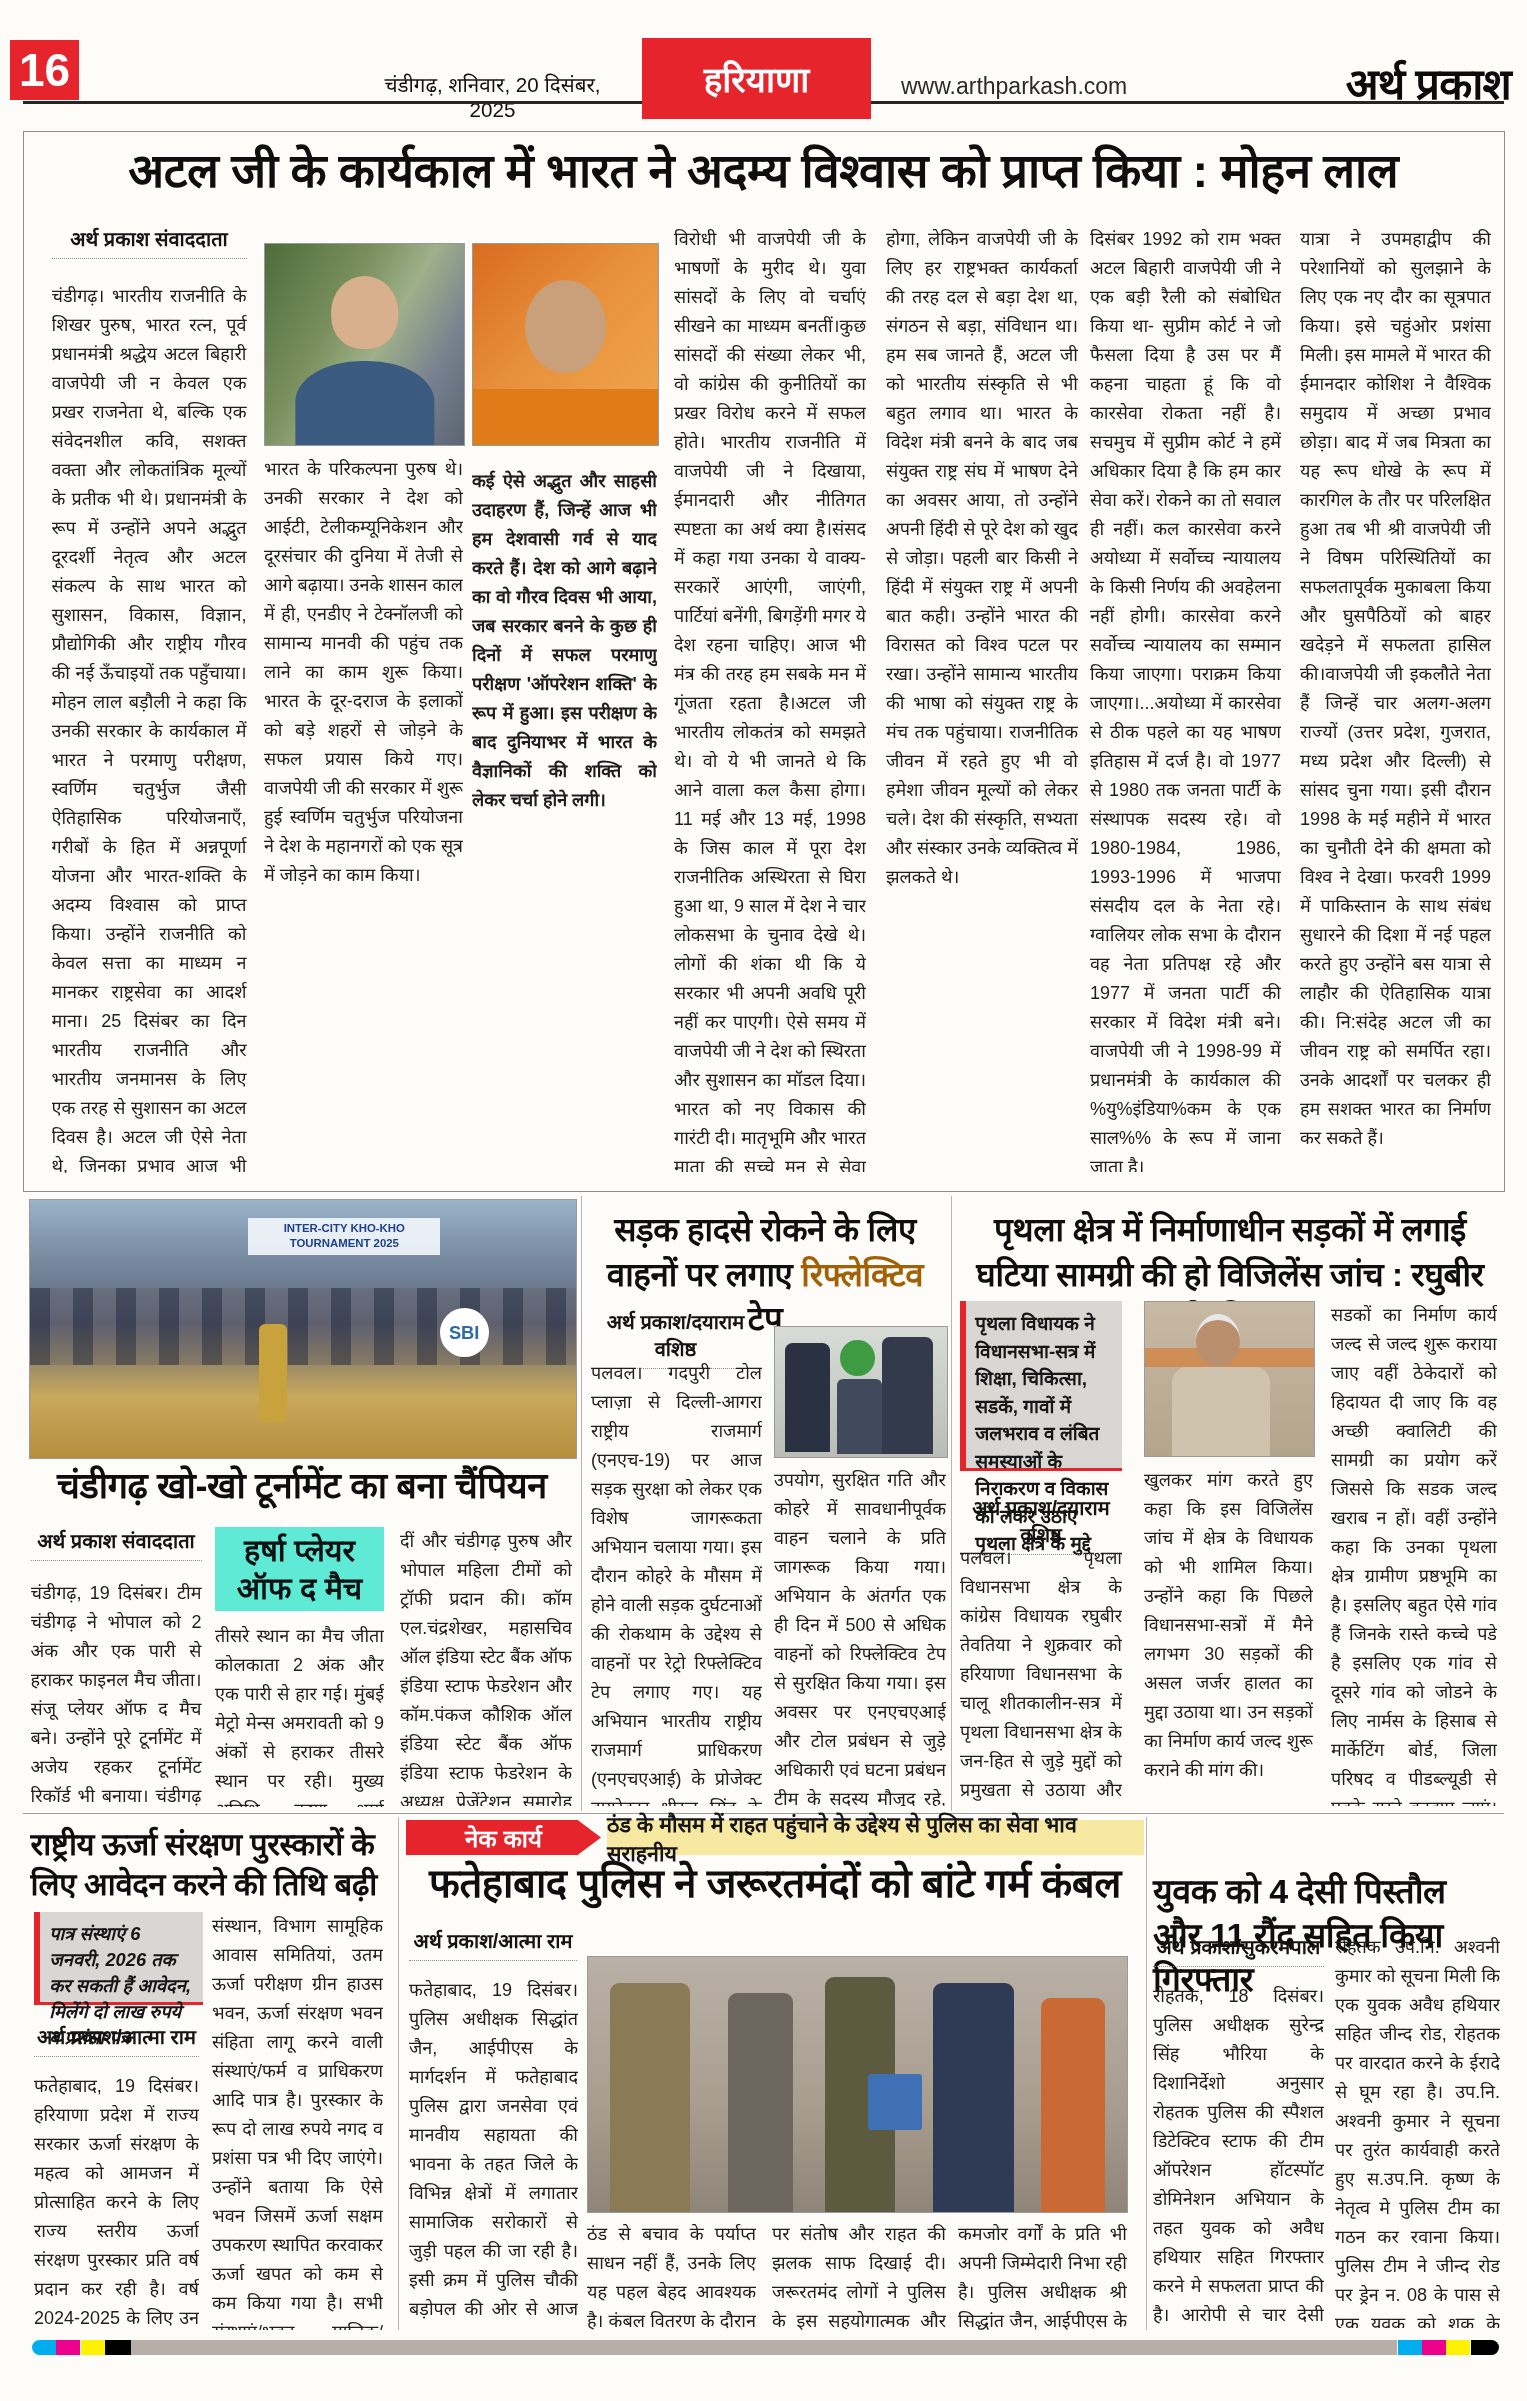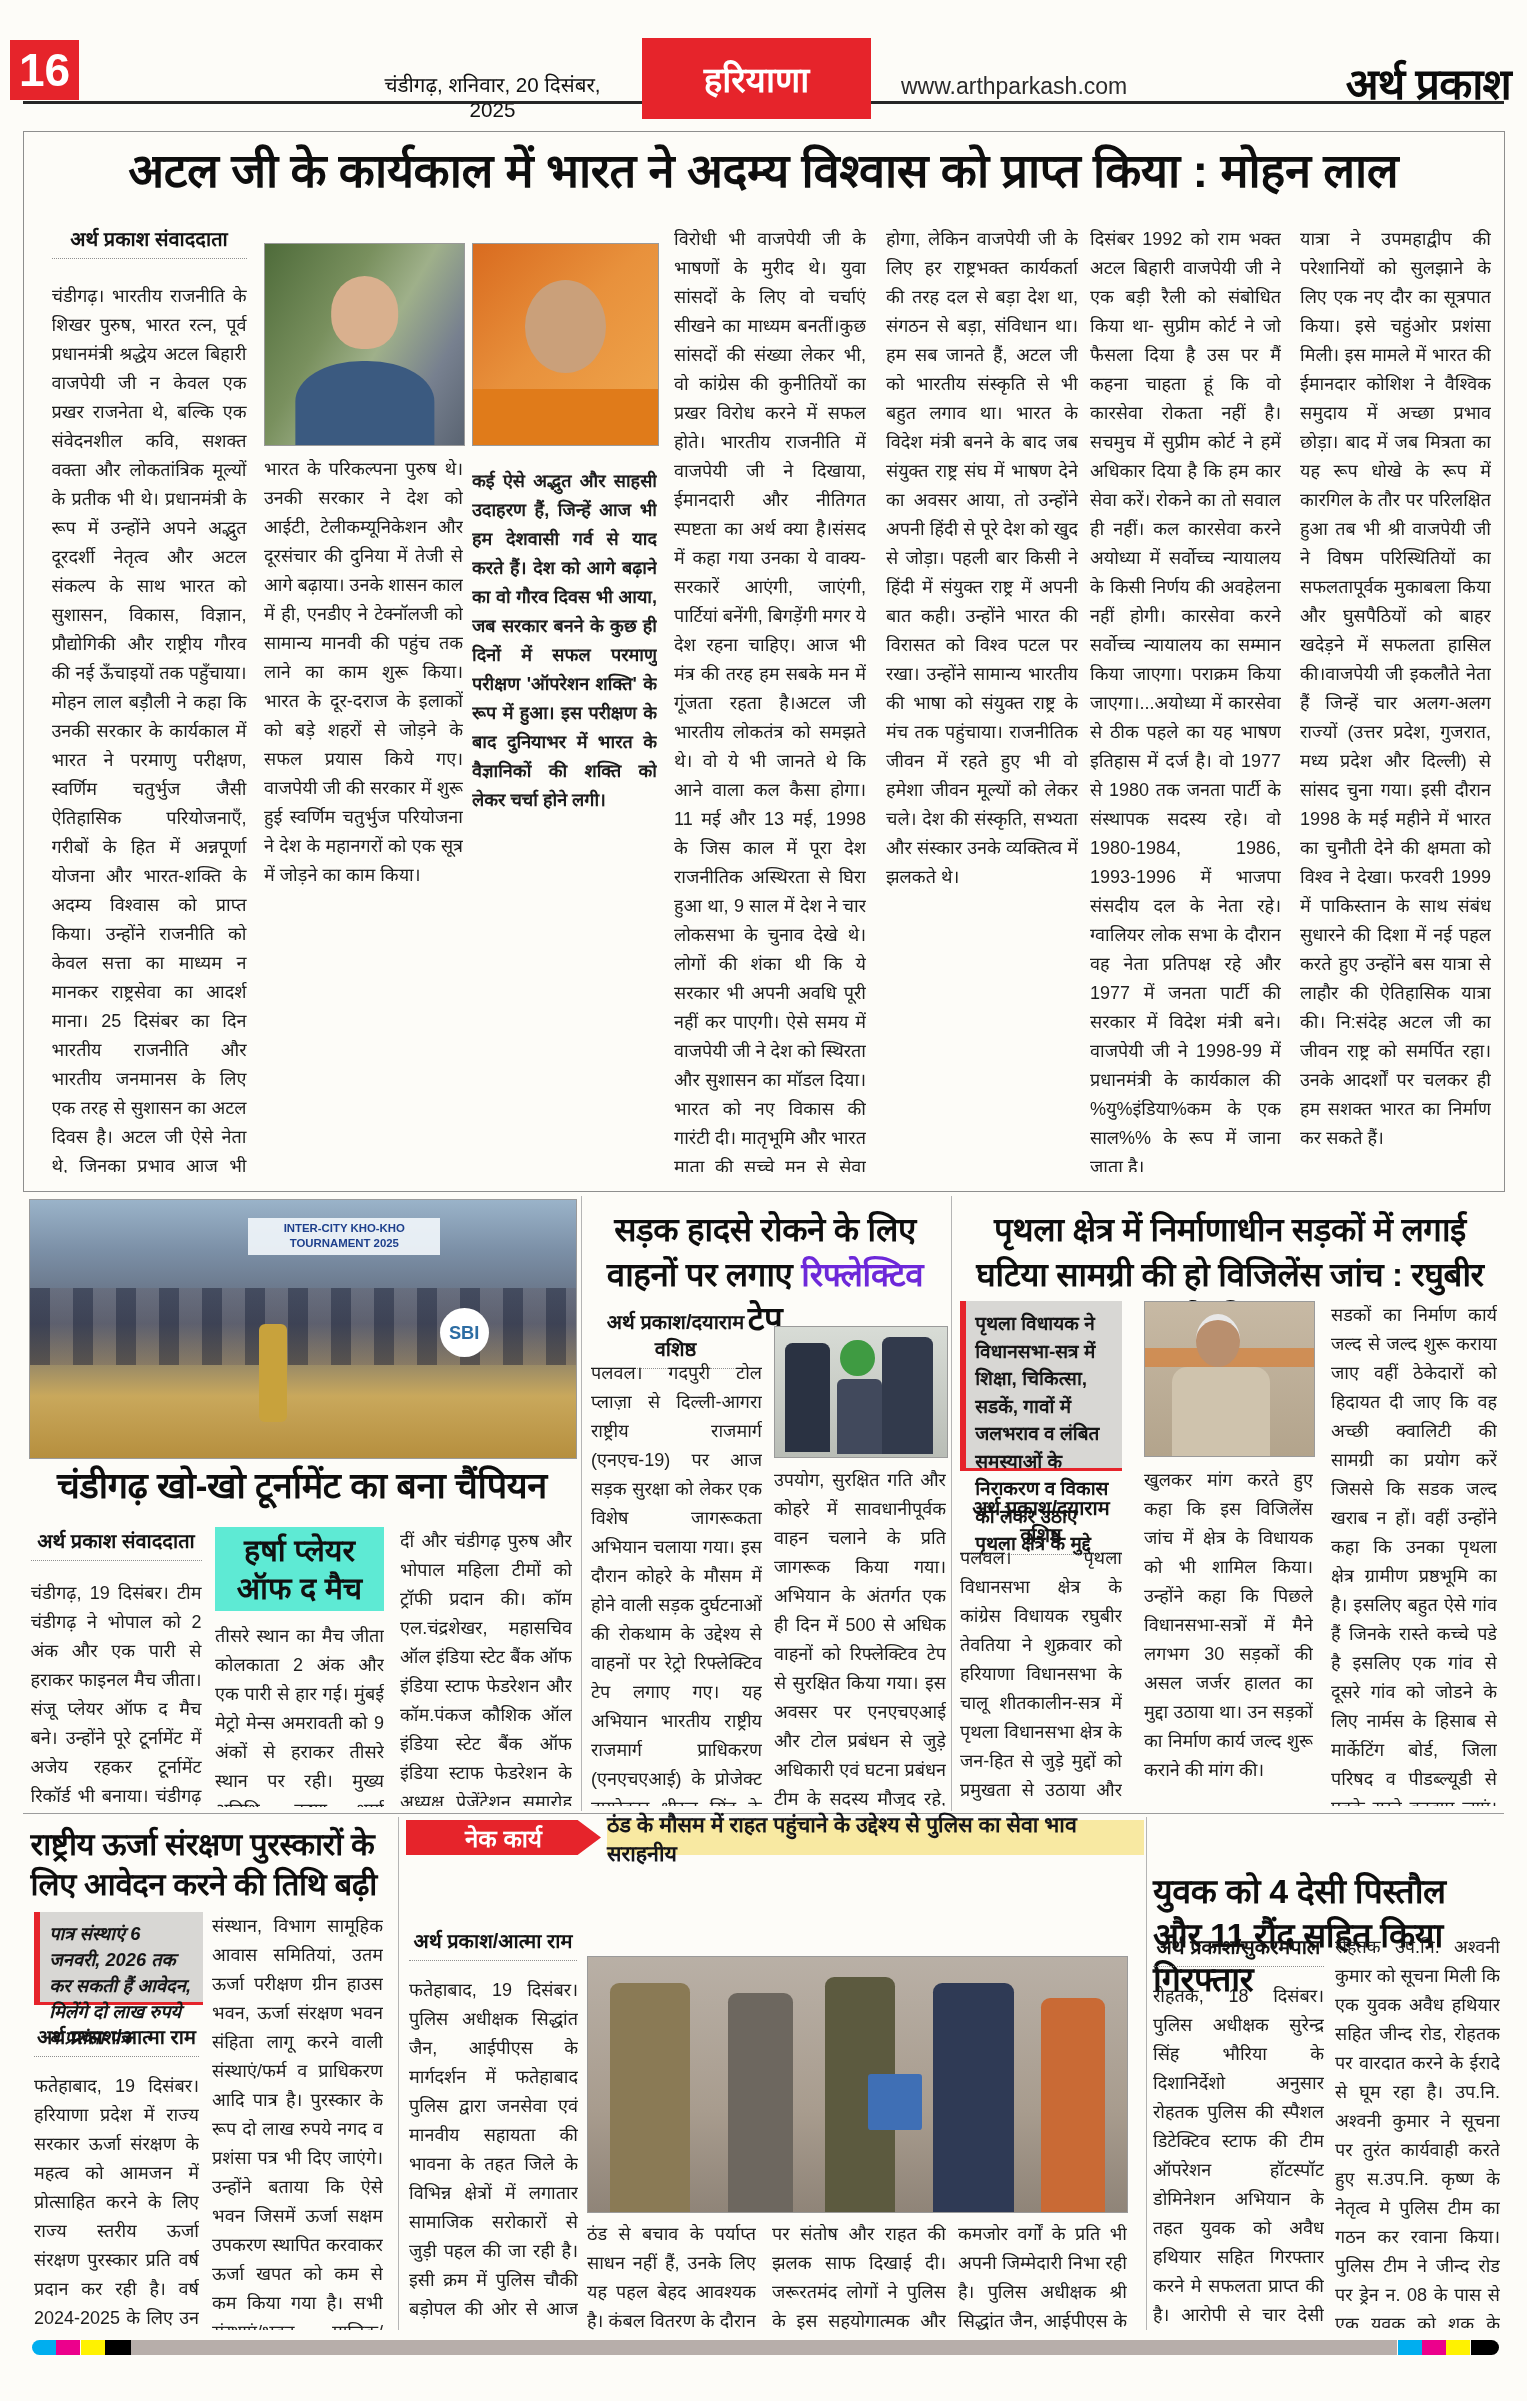--- a/index.html
+++ b/index.html
@@ -97,21 +97,21 @@
   <div class="abs byline" style="left:30.5px;top:1527px;width:171px;">अर्थ प्रकाश संवाददाता</div>
 
   <div class="abs body-text" style="left:30.5px;top:1579px;width:171px;height:227px;">चंडीगढ़, 19 दिसंबर। टीम चंडीगढ़ ने भोपाल को 2 अंक और एक पारी से हराकर फाइनल मैच जीता। संजू प्लेयर ऑफ द मैच बने। उन्होंने पूरे टूर्नामेंट में अजेय रहकर टूर्नामेंट रिकॉर्ड भी बनाया। चंडीगढ़ ने 9 अंक और भोपाल दो बारी में केवल 7 अंक बनाए। महिला वर्ग में भोपाल ने बेंगलुरु को 6 अंक और एक पारी से हराकर फाइनल जीता। हर्षा प्लेयर ऑफ द मैच रही। दिल्ली विमेंस ने बाजी मारकर</div>
 
   <div class="abs yellow-box" style="left:215px;top:1527px;width:169px;height:84px;">हर्षा प्लेयर ऑफ द मैच</div>
 
   <div class="abs body-text" style="left:215px;top:1622px;width:169px;height:185px;">तीसरे स्थान का मैच जीता कोलकाता 2 अंक और एक पारी से हार गई। मुंबई मेट्रो मेन्स अमरावती को 9 अंकों से हराकर तीसरे स्थान पर रही। मुख्य अतिथि. कृष्ण शर्मा एसबीआई चंडीगढ़ सर्कल के मुख्य महाप्रबंधक ने भाग लेने वाली टीमों को संबोधित किया और दोनों श्रेणियों में चैंपियंस को शुभकामनाएं</div>
 
   <div class="abs body-text" style="left:400px;top:1527px;width:172px;height:279px;">दीं और चंडीगढ़ पुरुष और भोपाल महिला टीमों को ट्रॉफी प्रदान की। कॉम एल.चंद्रशेखर, महासचिव ऑल इंडिया स्टेट बैंक ऑफ इंडिया स्टाफ फेडरेशन और कॉम.पंकज कौशिक ऑल इंडिया स्टेट बैंक ऑफ इंडिया स्टाफ फेडरेशन के अध्यक्ष प्रेजेंटेशन समारोह में सम्मानित अतिथि थे। सुबह चंडीगढ़ में दोनों राष्ट्रीय नेताओं का भारी संख्या में साथियों ने स्वागत किया। भारतीय स्टेट बैंक सांस्कृतिक एवं खेल अभियानों के आयोजन में फिर आगे रहता है।</div>
 
-  <div class="abs headline" style="left:589px;top:1208px;width:352px;text-align:center;font-size:33px;line-height:1.35;"><span>सड़क हादसे रोकने के लिए वाहनों पर लगाए </span><span style="color:#6d28d9;">रिफ्लेक्टिव</span><span> टेप</span></div>
+  <div class="abs headline" style="left:589px;top:1208px;width:352px;text-align:center;font-size:33px;line-height:1.35;"><span>सड़क हादसे रोकने के लिए वाहनों पर लगाए </span><span style="color:#a16207;">रिफ्लेक्टिव</span><span> टेप</span></div>
 
   <div class="abs byline" style="left:591px;top:1308px;width:169px;">अर्थ प्रकाश/दयाराम वशिष्ठ</div>
 
   <div class="abs body-text" style="left:591px;top:1359px;width:171px;height:447px;">पलवल। गदपुरी टोल प्लाज़ा से दिल्ली-आगरा राष्ट्रीय राजमार्ग (एनएच-19) पर आज सड़क सुरक्षा को लेकर एक विशेष जागरूकता अभियान चलाया गया। इस दौरान कोहरे के मौसम में होने वाली सड़क दुर्घटनाओं की रोकथाम के उद्देश्य से वाहनों पर रेट्रो रिफ्लेक्टिव टेप लगाए गए। यह अभियान भारतीय राष्ट्रीय राजमार्ग प्राधिकरण (एनएचएआई) के प्रोजेक्ट डायरेक्टर धीरज सिंह के निर्देशन में चलाया गया। टीम ने दोपहिया वाहन चालकों के हेलमेट पर भी रिफ्लेक्टिव टेप चिपकाए, ताकि कम दृश्यता की स्थिति में वाहनों की पहचान आसान हो सके। साथ ही चालकों को हेलमेट के अनिवार्य</div>
 
   <div class="abs photo" style="left:774px;top:1326px;width:172px;height:130px;background:linear-gradient(180deg,#d8dcd6,#b9bdb6);">
     <div class="ph-shape" style="left:6%;top:12%;width:26%;height:84%;background:#2a3242;border-radius:7.6px 7.6px 0 0;"></div>
     <div class="ph-shape" style="left:62%;top:8%;width:30%;height:90%;background:#323a4c;border-radius:7.6px 7.6px 0 0;"></div>
     <div class="ph-shape" style="left:38%;top:10%;width:20%;height:28%;background:#3f9b42;border-radius:50%;"></div>
     <div class="ph-shape" style="left:36%;top:40%;width:26%;height:58%;background:#41495c;border-radius:6.1px 6.1px 0 0;"></div>
@@ -147,20 +147,21 @@
   <div class="abs byline" style="left:34px;top:2023px;width:165px;">अर्थ प्रकाश/आत्मा राम</div>
 
   <div class="abs body-text" style="left:34px;top:2072px;width:165px;height:258px;">फतेहाबाद, 19 दिसंबर। हरियाणा प्रदेश में राज्य सरकार ऊर्जा संरक्षण के महत्व को आमजन में प्रोत्साहित करने के लिए राज्य स्तरीय ऊर्जा संरक्षण पुरस्कार प्रति वर्ष प्रदान कर रही है। वर्ष 2024-2025 के लिए उन पुरस्कारों को प्राप्त करने के लिए आवेदन करने की तिथि को बढ़ाया गया है। पहले आवेदन करने की तिथि 6 दिसंबर, 2025 थी। अतिरिक्त उपायुक्त अनुराग ढालिया ने बताया कि इन पुरस्कारों को प्राप्त करने के लिए एमएसएमई के तहत औद्योगिक संस्थान, व्यावसायिक भवन, राजकीय</div>
 
   <div class="abs body-text" style="left:212px;top:1912px;width:171px;height:418px;">संस्थान, विभाग सामूहिक आवास समितियां, उतम ऊर्जा परीक्षण ग्रीन हाउस भवन, ऊर्जा संरक्षण भवन संहिता लागू करने वाली संस्थाएं/फर्म व प्राधिकरण आदि पात्र है। पुरस्कार के रूप दो लाख रुपये नगद व प्रशंसा पत्र भी दिए जाएंगे। उन्होंने बताया कि ऐसे भवन जिसमें ऊर्जा सक्षम उपकरण स्थापित करवाकर ऊर्जा खपत को कम से कम किया गया है। सभी संस्थाएं/भवन मालिक/संस्थान अपने-अपने आवेदन पत्र हरेडा विभाग की वेबसाइट https://app.haredasleca.in/ पर 6 जनवरी, 2026 तक ऑनलाइन कर सकते हैं। पात्र संस्थाएं विस्तृत जानकारी के लिए लघु सचिवालय प्रथम खंड में द्वितीय तल पर स्थित अतिरिक्त उपायुक्त कार्यालय के कमरा नंबर 65 में किसी भी कार्य दिवस में सुबह 9 बजे से सायं 5 बजे तक संपर्क स्थापित कर सकते हैं।</div>
 
   <div class="abs ribbon" style="left:406px;top:1820px;width:195px;height:35px;">नेक कार्य</div>
 
   <div class="abs kicker-strip" style="left:607px;top:1820px;width:537px;height:35px;">ठंड के मौसम में राहत पहुंचाने के उद्देश्य से पुलिस का सेवा भाव सराहनीय</div>
 
+  <div class="abs headline" style="left:406px;top:1861px;width:738px;text-align:center;font-size:40px;line-height:1.1;">फतेहाबाद पुलिस ने जरूरतमंदों को बांटे गर्म कंबल</div>
 
   <div class="abs byline" style="left:409px;top:1927px;width:168px;">अर्थ प्रकाश/आत्मा राम</div>
 
   <div class="abs body-text" style="left:409px;top:1976px;width:169px;height:352px;">फतेहाबाद, 19 दिसंबर। पुलिस अधीक्षक सिद्धांत जैन, आईपीएस के मार्गदर्शन में फतेहाबाद पुलिस द्वारा जनसेवा एवं मानवीय सहायता की भावना के तहत जिले के विभिन्न क्षेत्रों में लगातार सामाजिक सरोकारों से जुड़ी पहल की जा रही है। इसी क्रम में पुलिस चौकी बड़ोपल की ओर से आज ठंड के मौसम को देखते हुए जरूरतमंद लोगों को गर्म कंबल वितरित किए गए, जिससे गरीब एवं बेसहारा लोगों को बड़ी राहत मिल सके। पुलिस चौकी प्रभारी उपनिरीक्षक रमेश कुमार ने बताया कि सर्दी के बढ़ते प्रकोप को देखते हुए पुलिस प्रशासन ने यह मानवीय कदम उठाया है। उन्होंने कहा कि सड़कों, झुग्गियों एवं खुले स्थानों पर रहने वाले ऐसे लोग, जिनके पास</div>
 
   <div class="abs photo" style="left:587px;top:1956px;width:539px;height:255px;background:linear-gradient(180deg,#b9b0a6,#a89c8e 60%,#8f8478);">
     <div class="ph-shape" style="left:4%;top:10%;width:15%;height:90%;background:#8a7a55;border-radius:9.2px 9.2px 0 0;"></div>
     <div class="ph-shape" style="left:26%;top:14%;width:12%;height:86%;background:#6d675f;border-radius:9.2px 9.2px 0 0;"></div>
     <div class="ph-shape" style="left:44%;top:8%;width:13%;height:92%;background:#5c5a3f;border-radius:9.2px 9.2px 0 0;"></div>
     <div class="ph-shape" style="left:64%;top:10%;width:15%;height:90%;background:#2f3a55;border-radius:9.2px 9.2px 0 0;"></div>

